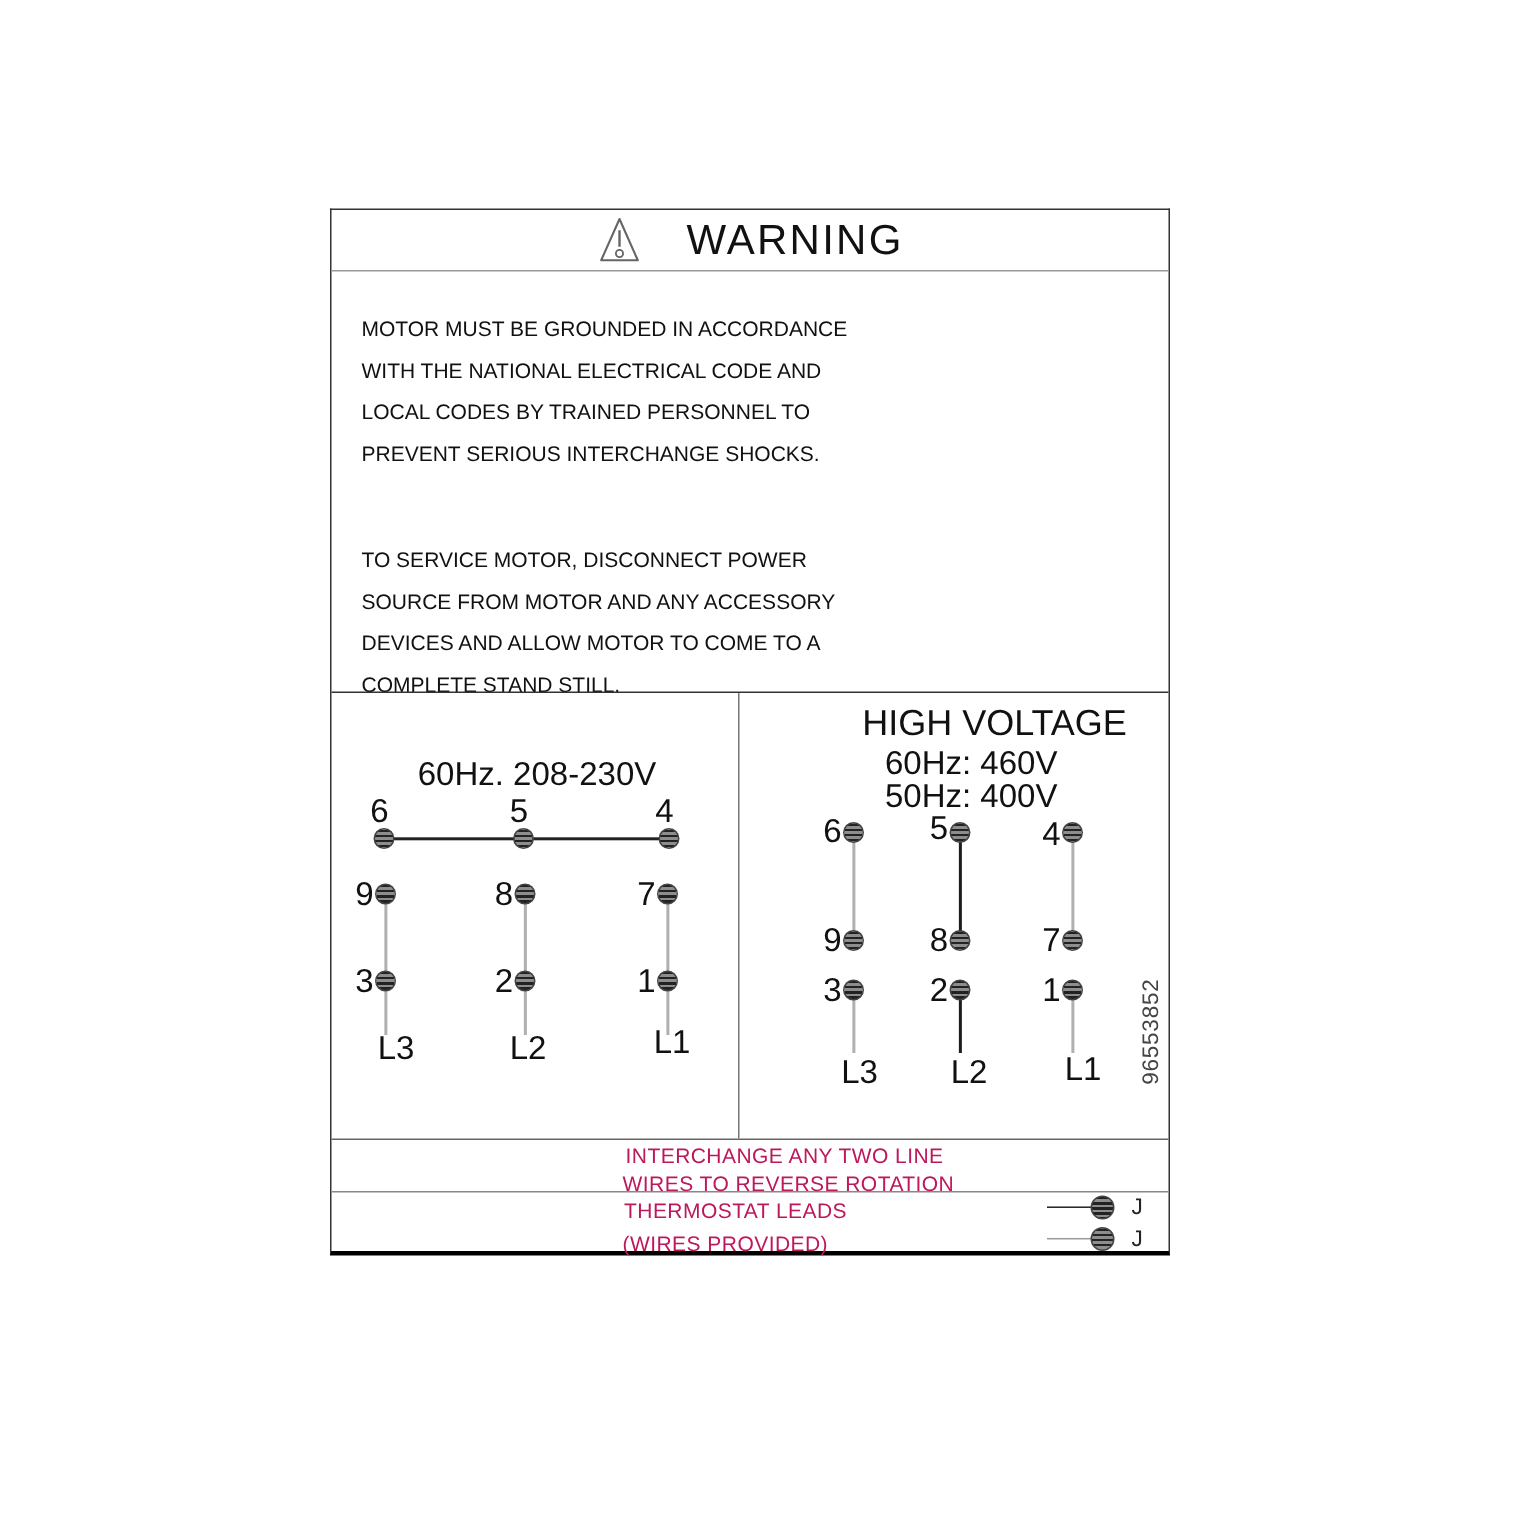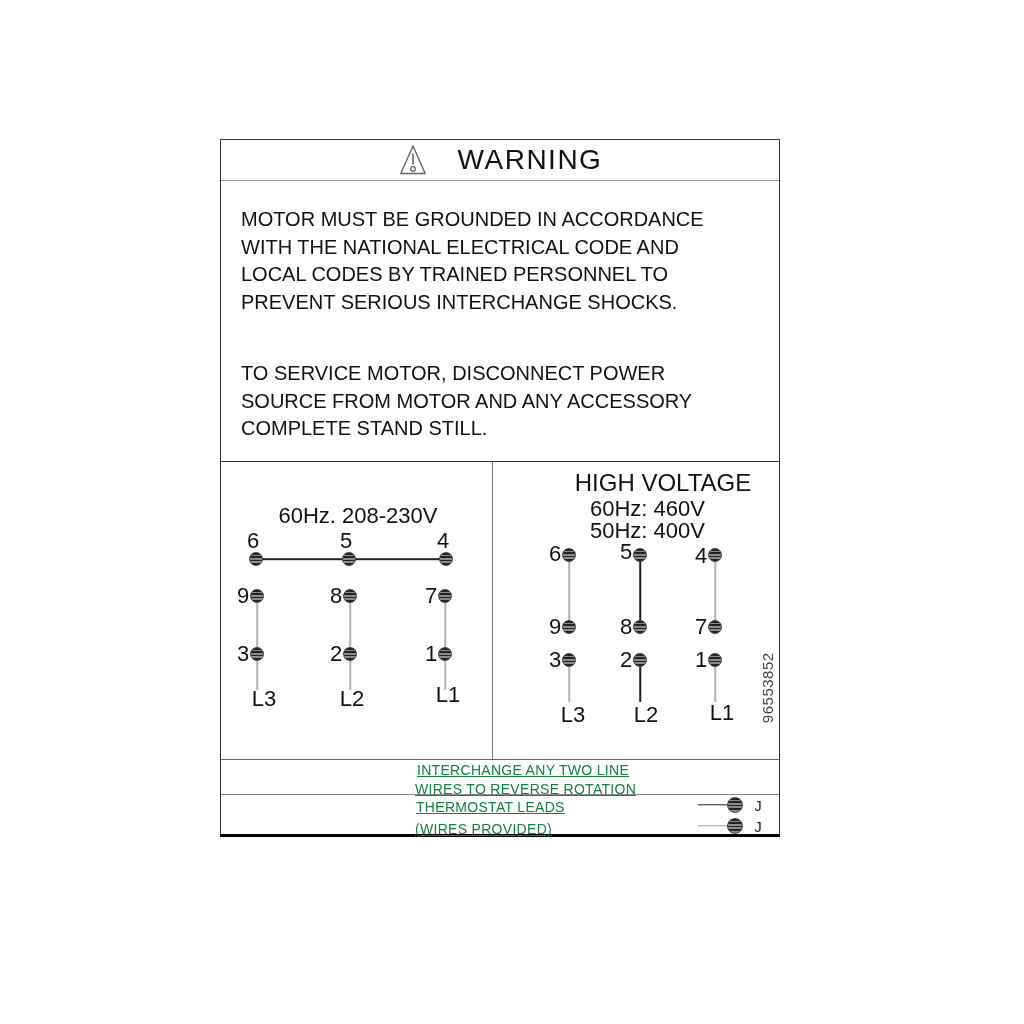--- a/index.html
+++ b/index.html
@@ -17,21 +17,21 @@
     position:absolute;left:0;top:0;width:100%;height:40px;
     border-bottom:1px solid #999;
     display:flex;align-items:center;justify-content:center;gap:30px;
   }
   .hdr-title{
     font-size:28px;letter-spacing:1.5px;color:#111;font-weight:400;
   }
   
   .warn-text{
     position:absolute;left:20px;top:66px;width:520px;
-    font-size:20px;line-height:27.5px;color:#111;
+    font-size:14px;line-height:27.5px;color:#111;
   }
   .warn-p2{margin-top:44px;}
   
   .diagrams{
     position:absolute;left:0;top:321px;width:100%;height:297px;
     border-top:1.5px solid #333;border-bottom:1px solid #666;
   }
   .col-low{
     position:absolute;left:0;top:0;width:271px;height:297px;
     border-right:1px solid #777;
@@ -66,21 +66,21 @@
     white-space:nowrap;
   }
   
   .note-a{
     position:absolute;left:0;top:619px;width:100%;height:35px;
     border-bottom:1px solid #888;
   }
   .note-b{
     position:absolute;left:0;top:655px;width:100%;height:39px;
   }
-  .note-line{position:absolute;font-size:14px;color:#15803d;white-space:nowrap;letter-spacing:0.3px;text-decoration:underline;}
+  .note-line{position:absolute;font-size:14px;color:#be185d;white-space:nowrap;letter-spacing:0.3px;}
   .lead-line{position:absolute;height:1.4px;transform:translateY(-50%);}
   .lead-line.dark{background:#222;}
   .lead-line.lite{background:#9a9a9a;}
   .jlabel{position:absolute;font-size:15px;color:#222;transform:translate(-50%,-50%);}
   .tri-icon{display:block;}
 </style>
 </head>
 <body>
 
 <div class="label">
@@ -97,20 +97,21 @@
   <div class="warn-text">
     <div>
       <div>MOTOR MUST BE GROUNDED IN ACCORDANCE</div>
       <div>WITH THE NATIONAL ELECTRICAL CODE AND</div>
       <div>LOCAL CODES BY TRAINED PERSONNEL TO</div>
       <div>PREVENT SERIOUS INTERCHANGE SHOCKS.</div>
     </div>
     <div class="warn-p2">
       <div>TO SERVICE MOTOR, DISCONNECT POWER</div>
       <div>SOURCE FROM MOTOR AND ANY ACCESSORY</div>
+      <div>DEVICES AND ALLOW MOTOR TO COME TO A</div>
       <div>COMPLETE STAND STILL.</div>
     </div>
   </div>
 
   <div class="diagrams">
 
     <div class="col-low">
       <div class="diag-sub center-x" style="left:137px;top:41px">60Hz. 208-230V</div>
 
       <span class="hline" style="left:35px;top:97px;width:190px"></span>

